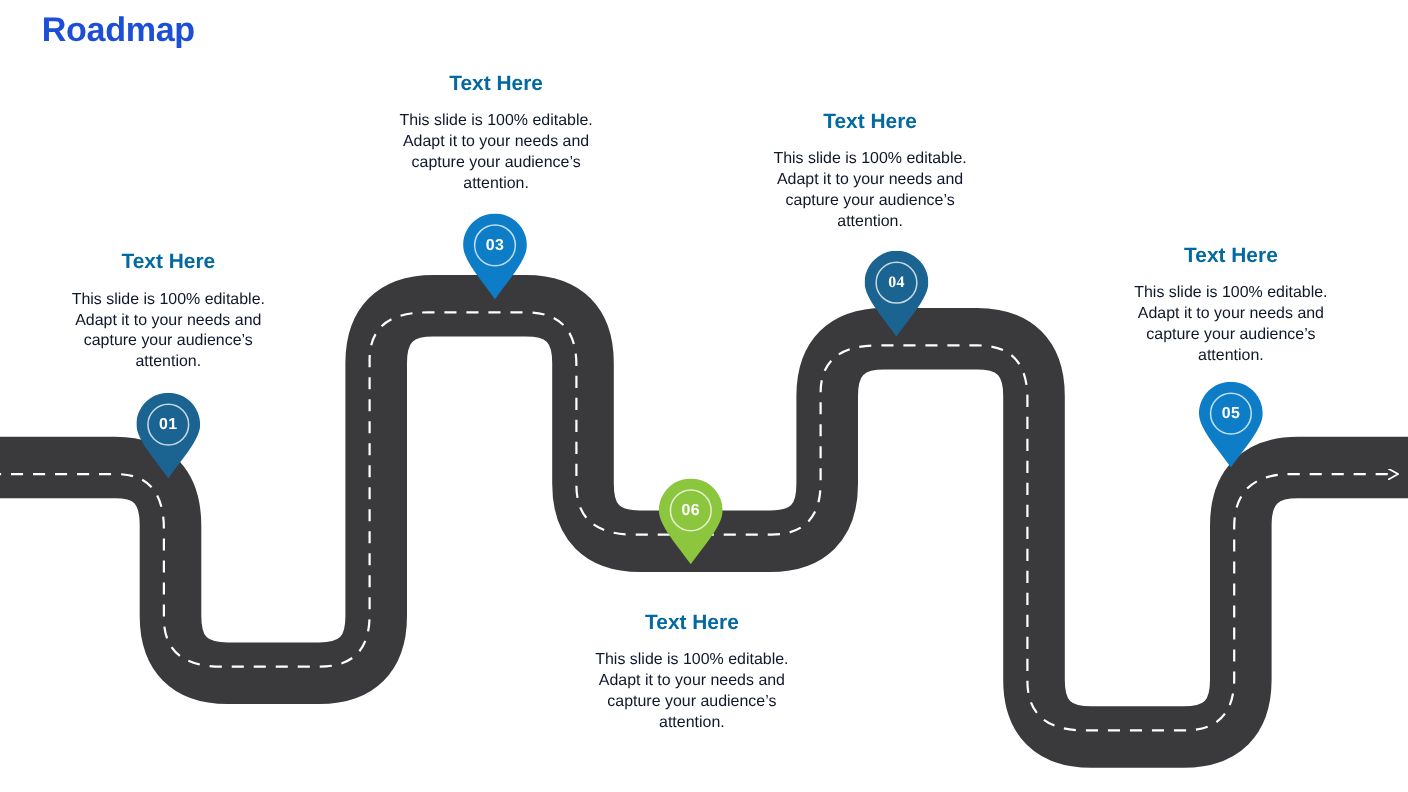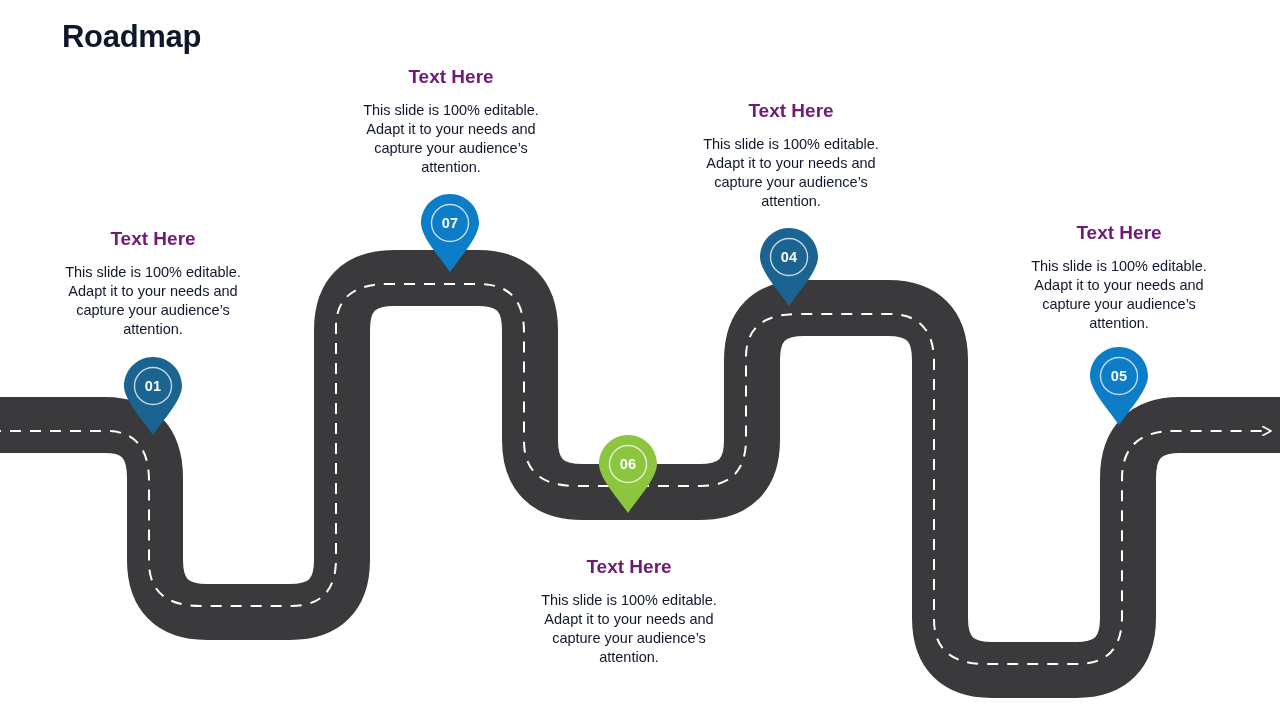--- a/index.html
+++ b/index.html
@@ -22,48 +22,47 @@
     top: 0;
     width: 1280px;
     height: 720px;
     background: #ffffff;
   }
 
   
   .slide-title {
     position: absolute;
     left: 38px;
-    top: 18px;
+    top: 8px;
     font-size: 31px;
     font-weight: bold;
     letter-spacing: -0.3px;
-    color: #0f172a;
+    color: #1d4ed8;
     line-height: 1.2;
     white-space: nowrap;
-    margin-left: 24px;
   }
 
   
   #road-svg {
     position: absolute;
     left: 0;
     top: 0;
     width: 1280px;
     height: 720px;
   }
 
   
   .text-block {
     position: absolute;
     text-align: center;
   }
   .tb-heading {
     font-size: 19px;
     font-weight: bold;
-    color: #701a75;
+    color: #0369a1;
     margin: 0 0 12px 0;
     line-height: 1.2;
   }
   .tb-body {
     font-size: 14.5px;
     color: #0f172a;
     line-height: 1.32;
     margin: 0;
   }
 
@@ -190,32 +189,32 @@
       <circle cx="29" cy="29" r="18.5" fill="none" stroke="#ffffff" stroke-width="1.4" opacity="0.75"></circle>
     </svg>
     <div class="pin-label">01</div>
   </div>
 
   <div class="pin" style="left:421px; top:194px;">
     <svg viewBox="0 0 58 78">
       <path d="M29,0 C13,0 0,13 0,29 C0,43 18,62 29,78 C40,62 58,43 58,29 C58,13 45,0 29,0 Z" fill="#0d7dc8"></path>
       <circle cx="29" cy="29" r="18.5" fill="none" stroke="#ffffff" stroke-width="1.4" opacity="0.75"></circle>
     </svg>
-    <div class="pin-label">07</div>
+    <div class="pin-label">03</div>
   </div>
 
   <div class="pin" style="left:599px; top:435px;">
     <svg viewBox="0 0 58 78">
       <path d="M29,0 C13,0 0,13 0,29 C0,43 18,62 29,78 C40,62 58,43 58,29 C58,13 45,0 29,0 Z" fill="#8cc63f"></path>
       <circle cx="29" cy="29" r="18.5" fill="none" stroke="#ffffff" stroke-width="1.4" opacity="0.75"></circle>
     </svg>
     <div class="pin-label">06</div>
   </div>
 
-  <div class="pin" style="left:760px; top:228px;">
+  <div class="pin" style="left:786px; top:228px;font-family:Liberation Serif, serif;">
     <svg viewBox="0 0 58 78">
       <path d="M29,0 C13,0 0,13 0,29 C0,43 18,62 29,78 C40,62 58,43 58,29 C58,13 45,0 29,0 Z" fill="#1b6391"></path>
       <circle cx="29" cy="29" r="18.5" fill="none" stroke="#ffffff" stroke-width="1.4" opacity="0.75"></circle>
     </svg>
     <div class="pin-label">04</div>
   </div>
 
   <div class="pin" style="left:1090px; top:347px;">
     <svg viewBox="0 0 58 78">
       <path d="M29,0 C13,0 0,13 0,29 C0,43 18,62 29,78 C40,62 58,43 58,29 C58,13 45,0 29,0 Z" fill="#0d7dc8"></path>

